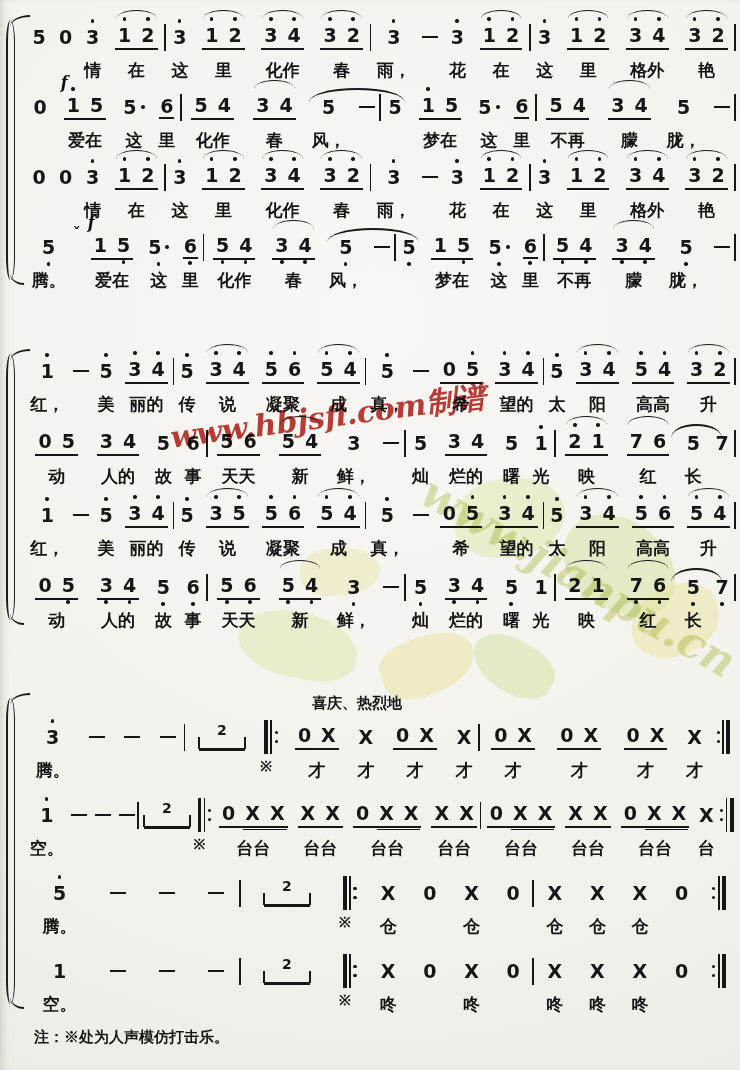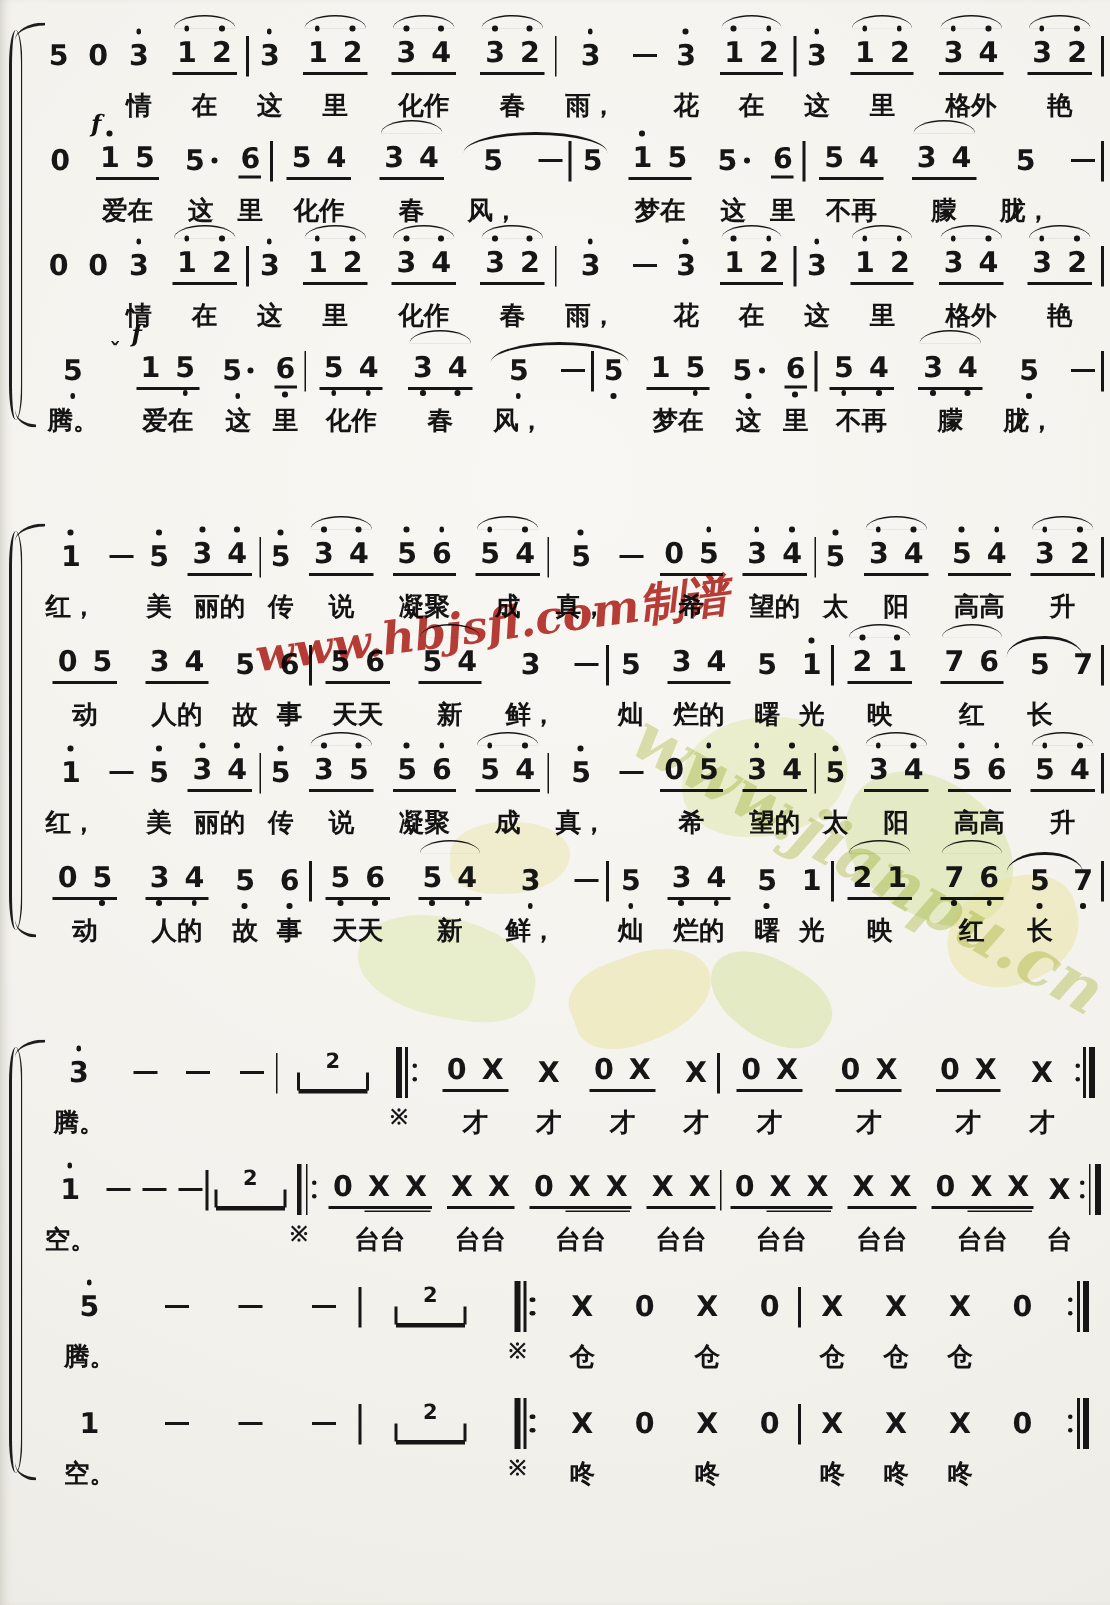--- a/index.html
+++ b/index.html
@@ -1606,20 +1606,21 @@
                 </span>
               </div>
               <div class="lyr"></div>
             </div>
             <i class="tie" style="left: 64%; width: 28%;"></i>
           </div>
         </div>
       </section>
       <section class="system sys3">
         <div class="brk"></div>
+        <div class="tempo">喜庆、热烈地</div>
         <div class="staffline">
           <div class="mea" style="flex-grow: 5.2;">
             <div class="slot" style="flex-grow: 1;">
               <div class="tok">
                 <span class="n">
                   <i class="da"></i>
                   <span class="dg">3</span>
                 </span>
               </div>
               <div class="lyr">腾。</div>
@@ -2236,13 +2237,14 @@
                   <i class="bb"></i>
                 </span>
               </div>
               <div class="lyr"></div>
             </div>
           </div>
         </div>
       </section>
     </div>
 
+  <div class="footnote">注：※处为人声模仿打击乐。</div>
 </div>
 
 </body></html>

